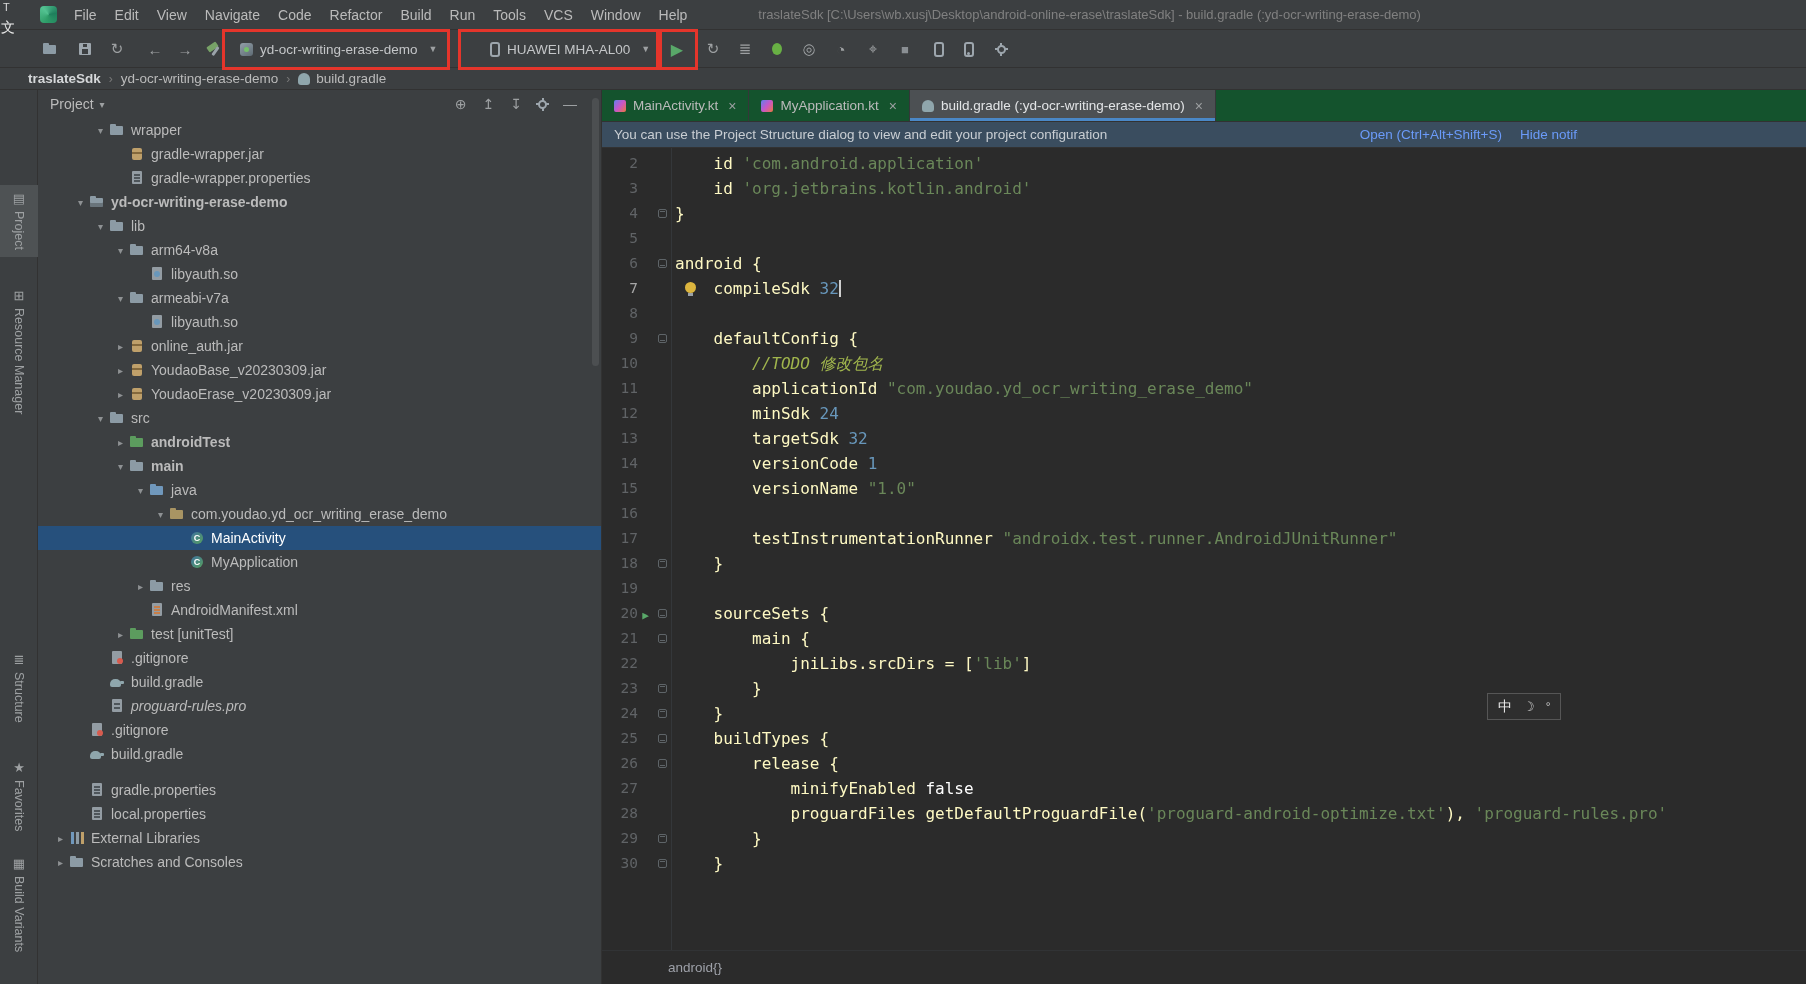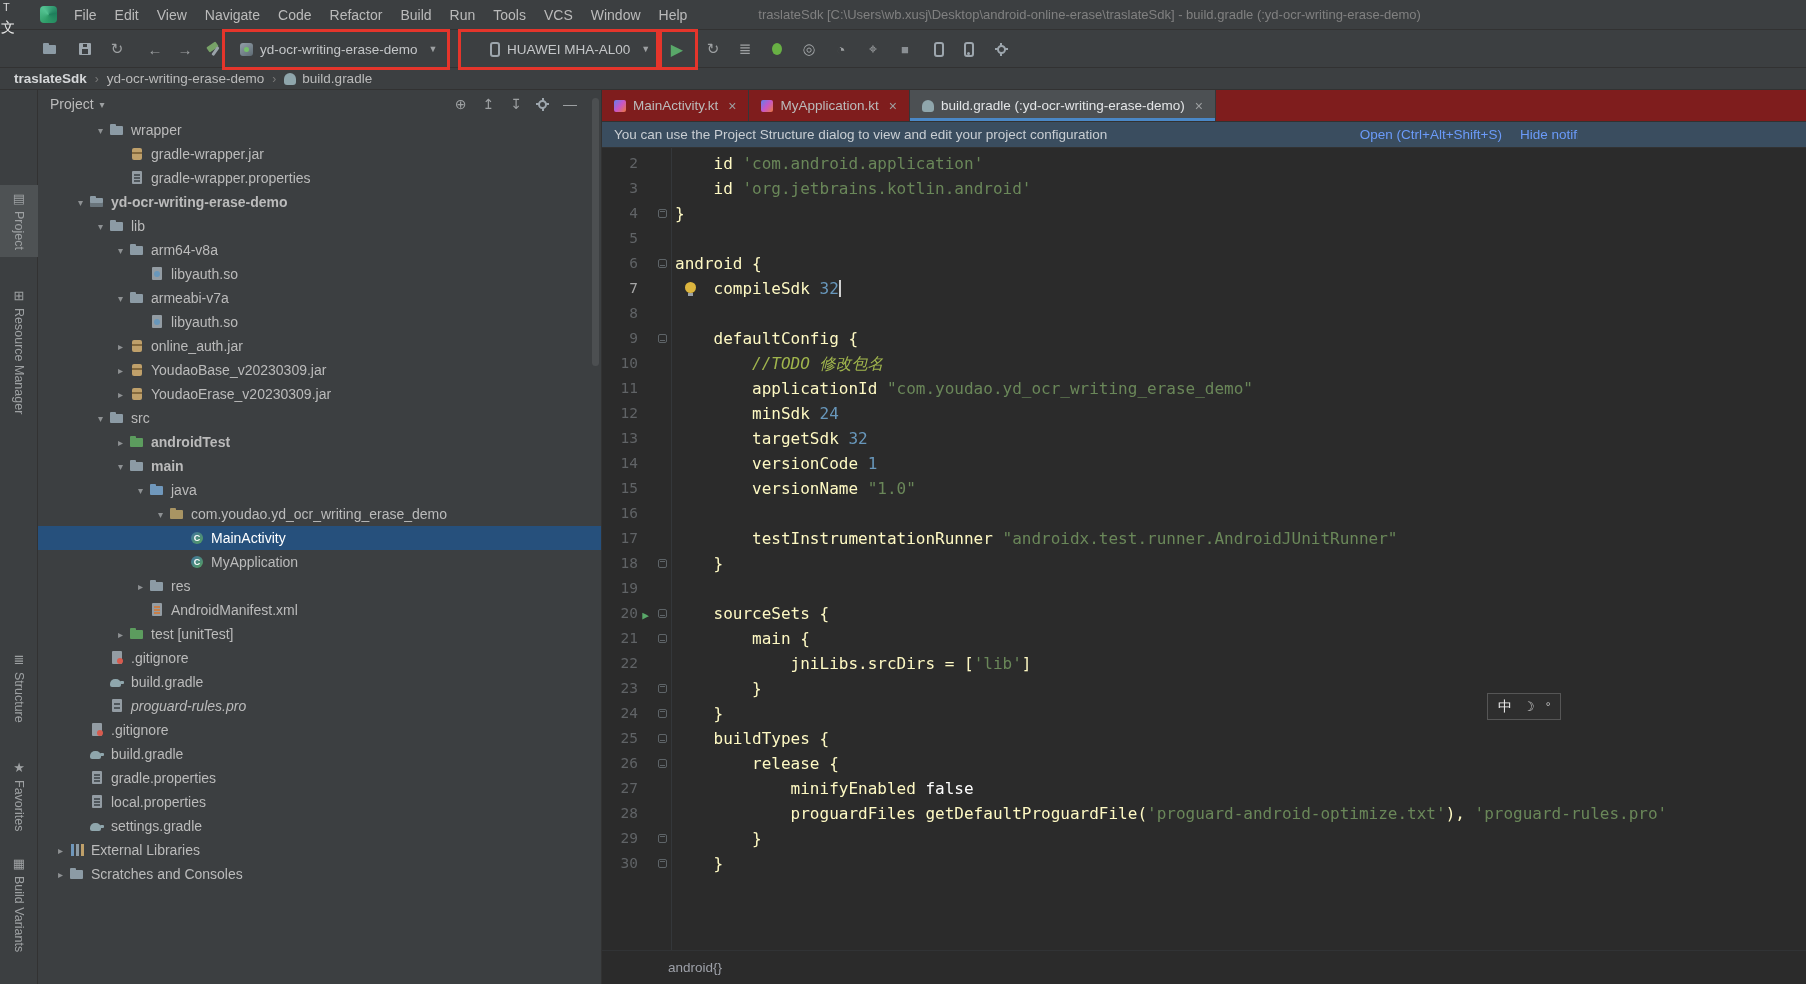--- a/index.html
+++ b/index.html
@@ -34,21 +34,21 @@
 .appic{width:13px;height:13px;border-radius:3px;background:linear-gradient(145deg,#93A0A9,#5E6B74);position:relative;flex:none}
 .appic::after{content:"";position:absolute;left:4px;top:4px;width:5px;height:5px;border-radius:50%;background:#74C06A}
 .gear{display:inline-block;width:9px;height:9px;border:2px solid #9DA6AD;border-radius:50%;position:relative}
 .gear::before{content:"";position:absolute;left:1.5px;top:-4px;width:2px;height:3px;background:#9DA6AD;box-shadow:0 10px 0 #9DA6AD}
 .gear::after{content:"";position:absolute;top:1.5px;left:-4px;width:3px;height:2px;background:#9DA6AD;box-shadow:10px 0 0 #9DA6AD}
 
 
 .ann{position:absolute;border:3px solid #E5352B;z-index:60}
 
 
-.crumbs{position:absolute;left:0;top:68px;width:100%;height:22px;background:#3C3F41;border-bottom:1px solid #323232;display:flex;align-items:center;padding-left:14px;font-size:13.5px;color:#BBBBBB;z-index:3}
+.crumbs{position:absolute;left:0;top:68px;width:100%;height:22px;background:#3C3F41;border-bottom:1px solid #323232;display:flex;align-items:center;padding-left:28px;font-size:13.5px;color:#BBBBBB;z-index:3}
 .crumb-sep{color:#787878;margin:0 8px;font-size:12px}
 .crumb-first{color:#D5D7D9;font-weight:bold}
 .crumbs .tico{margin-right:6px}
 
 
 .strip{position:absolute;left:0;top:90px;width:38px;height:894px;background:#3C3F41;border-right:1px solid #323232}
 .strip-tab{position:absolute;left:0;width:38px;display:flex;flex-direction:column;align-items:center;gap:6px;padding:7px 0;color:#9EA1A3}
 .strip-tab.active{background:#4E5254}
 .sicon{font-size:13px;line-height:13px}
 .stext{writing-mode:vertical-rl;font-size:12.5px;white-space:nowrap}
@@ -81,21 +81,21 @@
 .file::after{content:"";position:absolute;left:5px;top:5px;width:6px;height:2px;background:#4E555A;box-shadow:0 4px 0 #4E555A}
 .ic.jar::before{content:"";position:absolute;left:3px;top:2px;width:10px;height:12px;background:#BFA06A;border-radius:2px}
 .ic.jar::after{content:"";position:absolute;left:3px;top:6px;width:10px;height:2px;background:#84693C}
 .ic.class::before{content:"C";position:absolute;left:2px;top:2px;width:12px;height:12px;border-radius:50%;background:linear-gradient(135deg,#4073A0,#56A05E);color:#fff;font:bold 9px/12px "Liberation Sans",sans-serif;text-align:center}
 .ic.gradle::before{content:"";position:absolute;left:1px;top:5px;width:11px;height:8px;background:#8FA6AC;border-radius:5px 5px 2px 2px}
 .ic.gradle::after{content:"";position:absolute;left:11px;top:7px;width:4px;height:3px;background:#8FA6AC;border-radius:1px}
 .ic.libs::before{content:"";position:absolute;left:2px;top:2px;width:3px;height:12px;background:#7098BC;box-shadow:5px 0 0 #8C9BA5,10px 0 0 #BFA06A}
 
 
 .editor{position:absolute;left:602px;top:90px;width:1204px;height:894px;background:#2B2B2B}
-.etabs{height:32px;background:#7f1d1d;display:flex;border-bottom:1px solid #323232}
+.etabs{height:32px;background:#14532d;display:flex;border-bottom:1px solid #323232}
 .etab{display:flex;align-items:center;gap:7px;padding:0 12px;font-size:13.5px;color:#BBBBBB;border-right:1px solid #353739;white-space:nowrap}
 .etab.active{background:#4C5053;color:#E2E4E6;box-shadow:inset 0 -3px 0 #4A88C7}
 .tclose{color:#9DA0A2;font-size:14px;margin-left:3px}
 .tico{width:12px;height:12px;border-radius:2px;flex:none;display:inline-block}
 .tico.kotlin{background:linear-gradient(130deg,#6B7CE8 5%,#C856C8 50%,#E8734C 95%)}
 .tico.gradle{background:#8FA6AC;border-radius:6px 6px 3px 3px}
 .banner{height:26px;background:#3A4D5F;display:flex;align-items:center;padding:0 228px 0 12px;font-size:13.5px;color:#C9CED3;border-bottom:1px solid #323232}
 .banner-links{margin-left:auto;display:flex;gap:18px;align-items:center}
 .blink{color:#6B9BFA;white-space:nowrap}
 .blink.hide{width:58px;overflow:hidden;flex:none}
@@ -391,34 +391,29 @@
         <div class="tree-row" style="padding-left: 34px;">
           <span class="chev"></span>
           <span class="ic file-ic git"></span>
           <span class="lbl">.gitignore</span>
         </div>
         <div class="tree-row" style="padding-left: 34px;">
           <span class="chev"></span>
           <span class="ic gradle"></span>
           <span class="lbl">build.gradle</span>
         </div>
-        <div class="tree-row" style="padding-left: 34px;">
+        <div class="tree-row" style="padding-left: 34px; margin-top: 12px;">
           <span class="chev"></span>
           <span class="ic file-ic config"></span>
           <span class="lbl">gradle.properties</span>
         </div>
         <div class="tree-row" style="padding-left: 34px;">
           <span class="chev"></span>
           <span class="ic file-ic config"></span>
           <span class="lbl">local.properties</span>
-        </div>
-        <div class="tree-row" style="padding-left: 34px;">
-          <span class="chev"></span>
-          <span class="ic gradle"></span>
-          <span class="lbl">settings.gradle</span>
         </div>
         <div class="tree-row" style="padding-left: 14px;">
           <span class="chev">▸</span>
           <span class="ic libs"></span>
           <span class="lbl">External Libraries</span>
         </div>
         <div class="tree-row" style="padding-left: 14px;">
           <span class="chev">▸</span>
           <span class="ic fold-ic scratch"></span>
           <span class="lbl">Scratches and Consoles</span>

